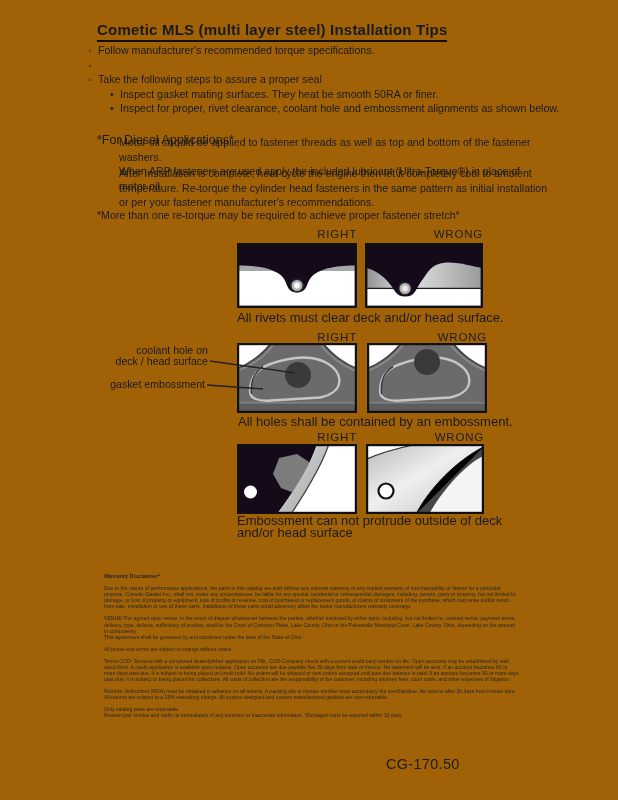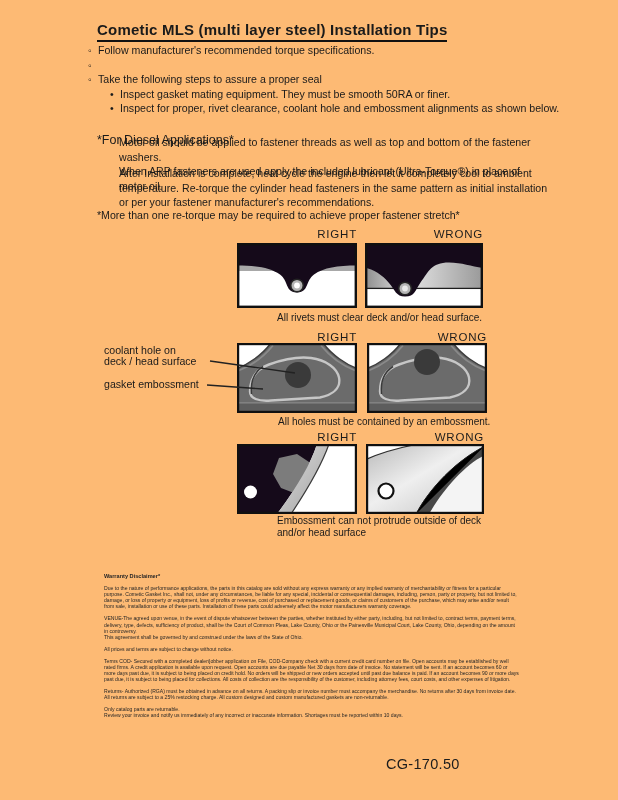--- a/index.html
+++ b/index.html
@@ -1,30 +1,30 @@
 <!DOCTYPE html>
 <html><head>
 <meta charset="utf-8">
 <style>
   html,body{margin:0;padding:0;background:#ffffff;}
-  .page{position:relative;width:618px;height:800px;background:#fdba74;
+  .page{position:relative;width:618px;height:800px;background:#a16207;
         font-family:"Liberation Sans",sans-serif;color:#1a1a1a;overflow:hidden;}
   .abs{position:absolute;}
   .title{left:97px;top:21px;font-size:15px;font-weight:700;letter-spacing:.2px;
          border-bottom:2px solid #111;padding-bottom:2px;}
   .tips{left:88px;top:43px;font-size:10.6px;line-height:14.6px;}
   .tip-row{display:flex;}
   .tip-row.sub{margin-left:22px;}
   .mk{display:inline-block;width:10px;flex:0 0 10px;}
   .diesel-h{left:97px;top:133px;font-size:12.5px;font-weight:400;}
   .body-p{font-size:10.6px;line-height:14.6px;white-space:pre-line;margin-left:22px;}
   .note{font-size:10.6px;}
   .dg-label{font-size:11.5px;letter-spacing:.8px;text-align:right;color:#1c1c1c;}
-  .dg-caption{font-size:10px;line-height:11.6px;white-space:pre-line;margin-left:40px;}
-  .side-label{font-size:10.6px;line-height:10.6px;text-align:left;white-space:pre-line;}
+  .dg-caption{font-size:13px;line-height:11.6px;white-space:pre-line;}
+  .side-label{font-size:10.6px;line-height:10.6px;text-align:right;white-space:pre-line;}
   .leader{left:0;top:0;pointer-events:none;}
   .disc{left:104px;top:573px;width:415px;color:#262626;}
   .disc-h{font-size:5.6px;font-weight:700;margin:0 0 6px 0;}
   .disc p{font-size:5.1px;line-height:6.15px;margin:0 0 5.8px 0;white-space:pre-line;}
   .footer-code{left:386px;top:756px;font-size:14.5px;letter-spacing:.3px;color:#1c1c1c;}
 </style>
 </head>
 <body>
 
 <div class="page">
@@ -38,21 +38,21 @@
     </div>
     <div class="tip-row">
       <span class="mk">◦</span>
     </div>
     <div class="tip-row">
       <span class="mk">◦</span>
       <span>Take the following steps to assure a proper seal</span>
     </div>
     <div class="tip-row sub">
       <span class="mk">•</span>
-      <span>Inspect gasket mating equipment.  They must be smooth 50RA or finer.</span>
+      <span>Inspect gasket mating surfaces.  They heat be smooth 50RA or finer.</span>
     </div>
     <div class="tip-row sub">
       <span class="mk">•</span>
       <span>Inspect for proper, rivet clearance, coolant hole and embossment alignments as shown below.</span>
     </div>
   </div>
 
   <div class="abs diesel-h">*For Diesel Applications*</div>
   <div class="abs body-p" style="left:97px;top:135px;width:430px">Motor oil should be applied to fastener threads as well as top and bottom of the fastener washers.
 When ARP fasteners are used apply the included lubricant (Ultra-Torque®) in place of motor oil.</div>
@@ -134,21 +134,21 @@
       <path d="M86,0 C95,12 109,21.5 120,25.5" stroke="#3d3d3d" stroke-width="1.5" fill="none"></path>
       <line x1="0" y1="60" x2="120" y2="60" stroke="#989898" stroke-width="1.2"></line>
       <rect x="0" y="60.6" width="120" height="9.4" fill="#5d5d5d"></rect>
       <path d="M13,48.5 C13,36 18,26.5 32,21.5 C46,16.5 62,13.5 74,15 C89,17 100,25 102,34.5 C104,44.5 96.5,51.5 83,54.5 L34,57.5 C21,58.5 13,55.5 13,48.5 Z" fill="none" stroke="#c6c6c6" stroke-width="2.4"></path>
       <path d="M14.5,51 C13.5,40 16.5,29.5 26,23.5" stroke="#3b3b3b" stroke-width="1.5" fill="none"></path>
       <circle cx="60" cy="19" r="13" fill="#3a3a3a"></circle>
       <rect x="1.1" y="1.1" width="117.8" height="67.8" fill="none" stroke="#101010" stroke-width="2.2"></rect>
     </svg>
   </div>
 
-  <div class="abs dg-caption" style="left:238px;top:416px;width:280px">All holes must be contained by an embossment.</div>
+  <div class="abs dg-caption" style="left:238px;top:416px;width:280px">All holes shall be contained by an embossment.</div>
 
   <div class="abs dg-label" style="left:237px;top:431px;width:120px">RIGHT</div>
   <div class="abs dg-label" style="left:366px;top:431px;width:118px">WRONG</div>
 
   <div class="abs" style="left:237px;top:444px">
     <svg width="120" height="70" viewBox="0 0 120 70">
       <defs>
         <linearGradient id="g3r" x1="0" y1="0" x2="1" y2="1">
           <stop offset="0" stop-color="#e0e0e0"></stop>
             <stop offset="1" stop-color="#9f9f9f"></stop>

